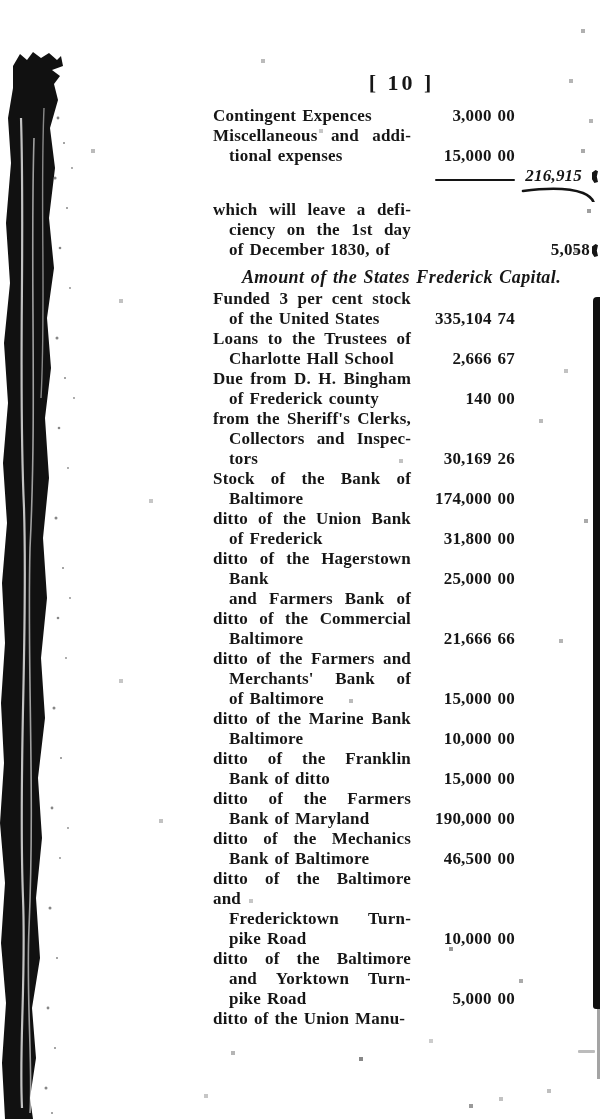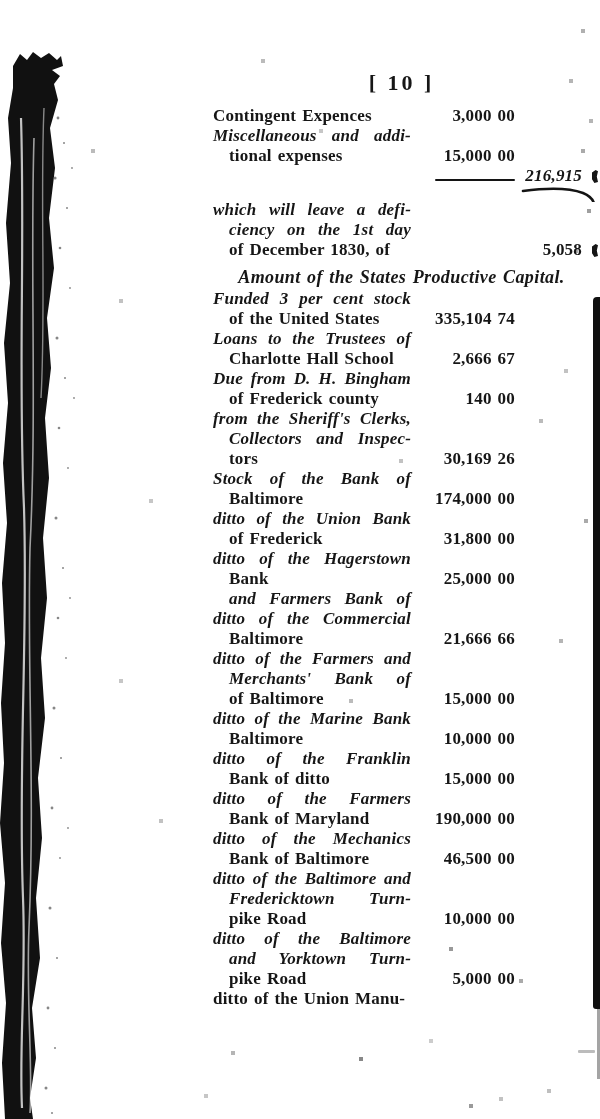--- a/index.html
+++ b/index.html
@@ -43,23 +43,23 @@
     text-align:center;font-size:22px;font-weight:bold;letter-spacing:3px;
   }
   #content{
     position:absolute;left:213px;top:106px;width:377px;
     font-size:17px;line-height:20px;font-weight:bold;
     letter-spacing:.2px;word-spacing:1.5px;
   }
   .entry{position:relative;}
   .entry .ln{width:198px;}
   .entry .ln.cont{margin-left:16px;width:182px;}
-  .entry .ln.j{text-align:justify;text-align-last:justify;font-style:italic;}
+  .entry .ln.j{text-align:justify;text-align-last:justify;}
   .entry .amount{position:absolute;right:75px;bottom:0;white-space:nowrap;}
-  .entry .total{position:absolute;right:8px;bottom:0;white-space:nowrap;text-align:right;}
+  .entry .total{position:absolute;right:0;bottom:0;white-space:nowrap;text-align:right;}
   .cutmark{
     position:absolute;right:-8px;width:6px;height:13px;background:#161616;
     clip-path:polygon(0 20%,60% 0,100% 10%,80% 50%,100% 92%,40% 100%,0 72%);
   }
   .entry .cutmark{bottom:3px;}
   .subtotal-row{position:relative;height:34px;font-style:italic;}
   .sum-rule{
     position:absolute;left:222px;top:13px;width:80px;
     border-top:2.6px solid #141414;border-radius:2px;
   }
@@ -145,21 +145,21 @@
   <div id="deficiency">
       <div class="entry">
         <div class="ln j">which will leave a defi-</div>
         <div class="ln cont j">ciency on the 1st day</div>
         <div class="ln cont">of December 1830, of</div>
         <span class="total">5,058</span>
         <span class="cutmark"></span>
       </div>
     </div>
 
-  <div class="section-heading">Amount of the States Productive Capital.</div>
+  <div class="section-heading">Amount of the States Frederick Capital.</div>
 
   <div id="capital-entries">
       <div class="entry">
         <div class="ln j">Funded 3 per cent stock</div>
         <div class="ln cont">of the United States</div>
         <span class="amount">335,104 74</span>
       </div>
       <div class="entry">
         <div class="ln j">Loans to the Trustees of</div>
         <div class="ln cont">Charlotte Hall School</div>

